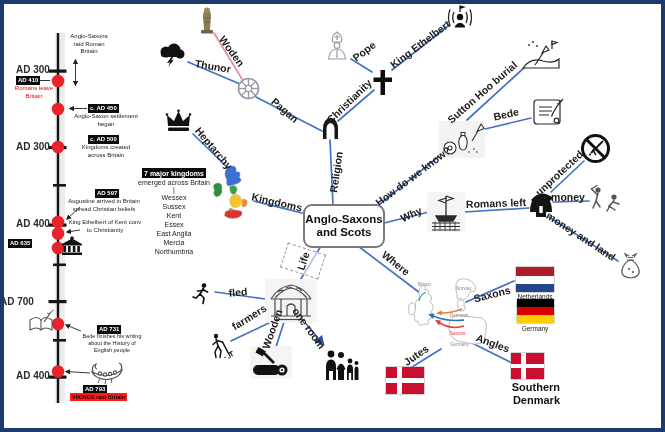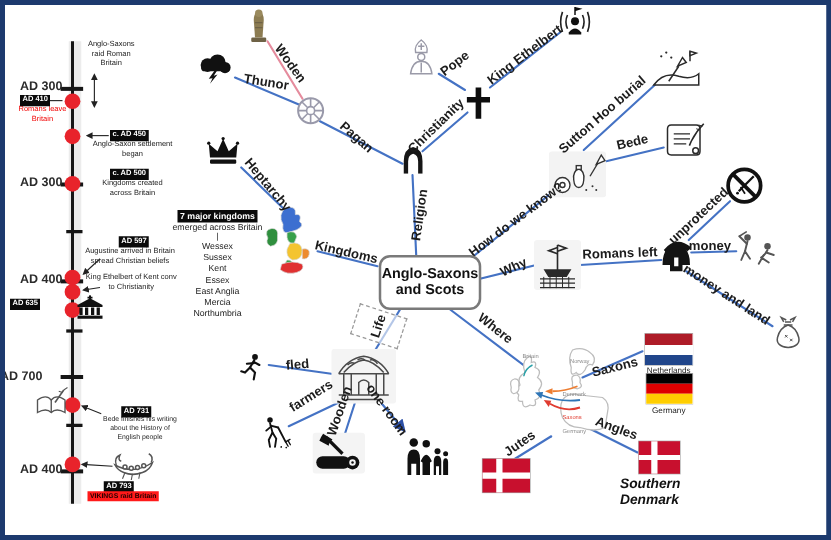--- a/index.html
+++ b/index.html
@@ -11,22 +11,22 @@
        transform:translate(-50%,-50%);z-index:5;}
   .tnote{position:absolute;font-size:6px;line-height:7.6px;color:#222;text-align:center;z-index:5;}
   .chip{position:absolute;font-size:6px;font-weight:700;background:#0a0a0a;color:#fff;
         padding:1px 2px;white-space:nowrap;z-index:6;line-height:7px;}
   .year{position:absolute;font-size:10px;font-weight:600;color:#2b2b2b;width:38px;z-index:5;}
   .icon{position:absolute;z-index:4;line-height:0;}
   .flag{position:absolute;z-index:4;box-shadow:0 0 0 0.5px #aaa;}
   .flag .band{width:100%;}
   .flaglbl{position:absolute;font-size:6.5px;color:#222;text-align:center;z-index:5;white-space:nowrap;
            transform:translate(-50%,0);}
-  .bigflaglbl{position:absolute;font-size:11px;font-weight:600;color:#111;text-align:left;
-              line-height:13px;transform:translate(-50%,0);z-index:5;font-style:italic;}
+  .bigflaglbl{position:absolute;font-size:11px;font-weight:600;color:#111;text-align:right;
+              line-height:13px;transform:translate(-50%,0);z-index:5;}
   #center-node{position:absolute;left:303px;top:204px;width:78px;height:40px;border:2px solid #7a7a7a;
                border-radius:9px;background:#fff;z-index:6;display:flex;flex-direction:column;
                justify-content:center;align-items:center;font-size:11.5px;font-weight:700;color:#111;
                line-height:13.5px;}
   #life-box{position:absolute;left:303px;top:261px;width:24px;height:38px;border:1px dashed #9a9a9a;
             transform:translate(-50%,-50%) rotate(-72deg);display:flex;align-items:center;
             justify-content:center;z-index:5;background:rgba(255,255,255,.6);}
   #life-box span{font-size:10.5px;font-weight:600;color:#1c1c1c;}
   #kingdom-list{position:absolute;left:131px;top:168px;width:86px;text-align:center;font-size:7px;
                 line-height:9px;color:#1c1c1c;z-index:5;}

